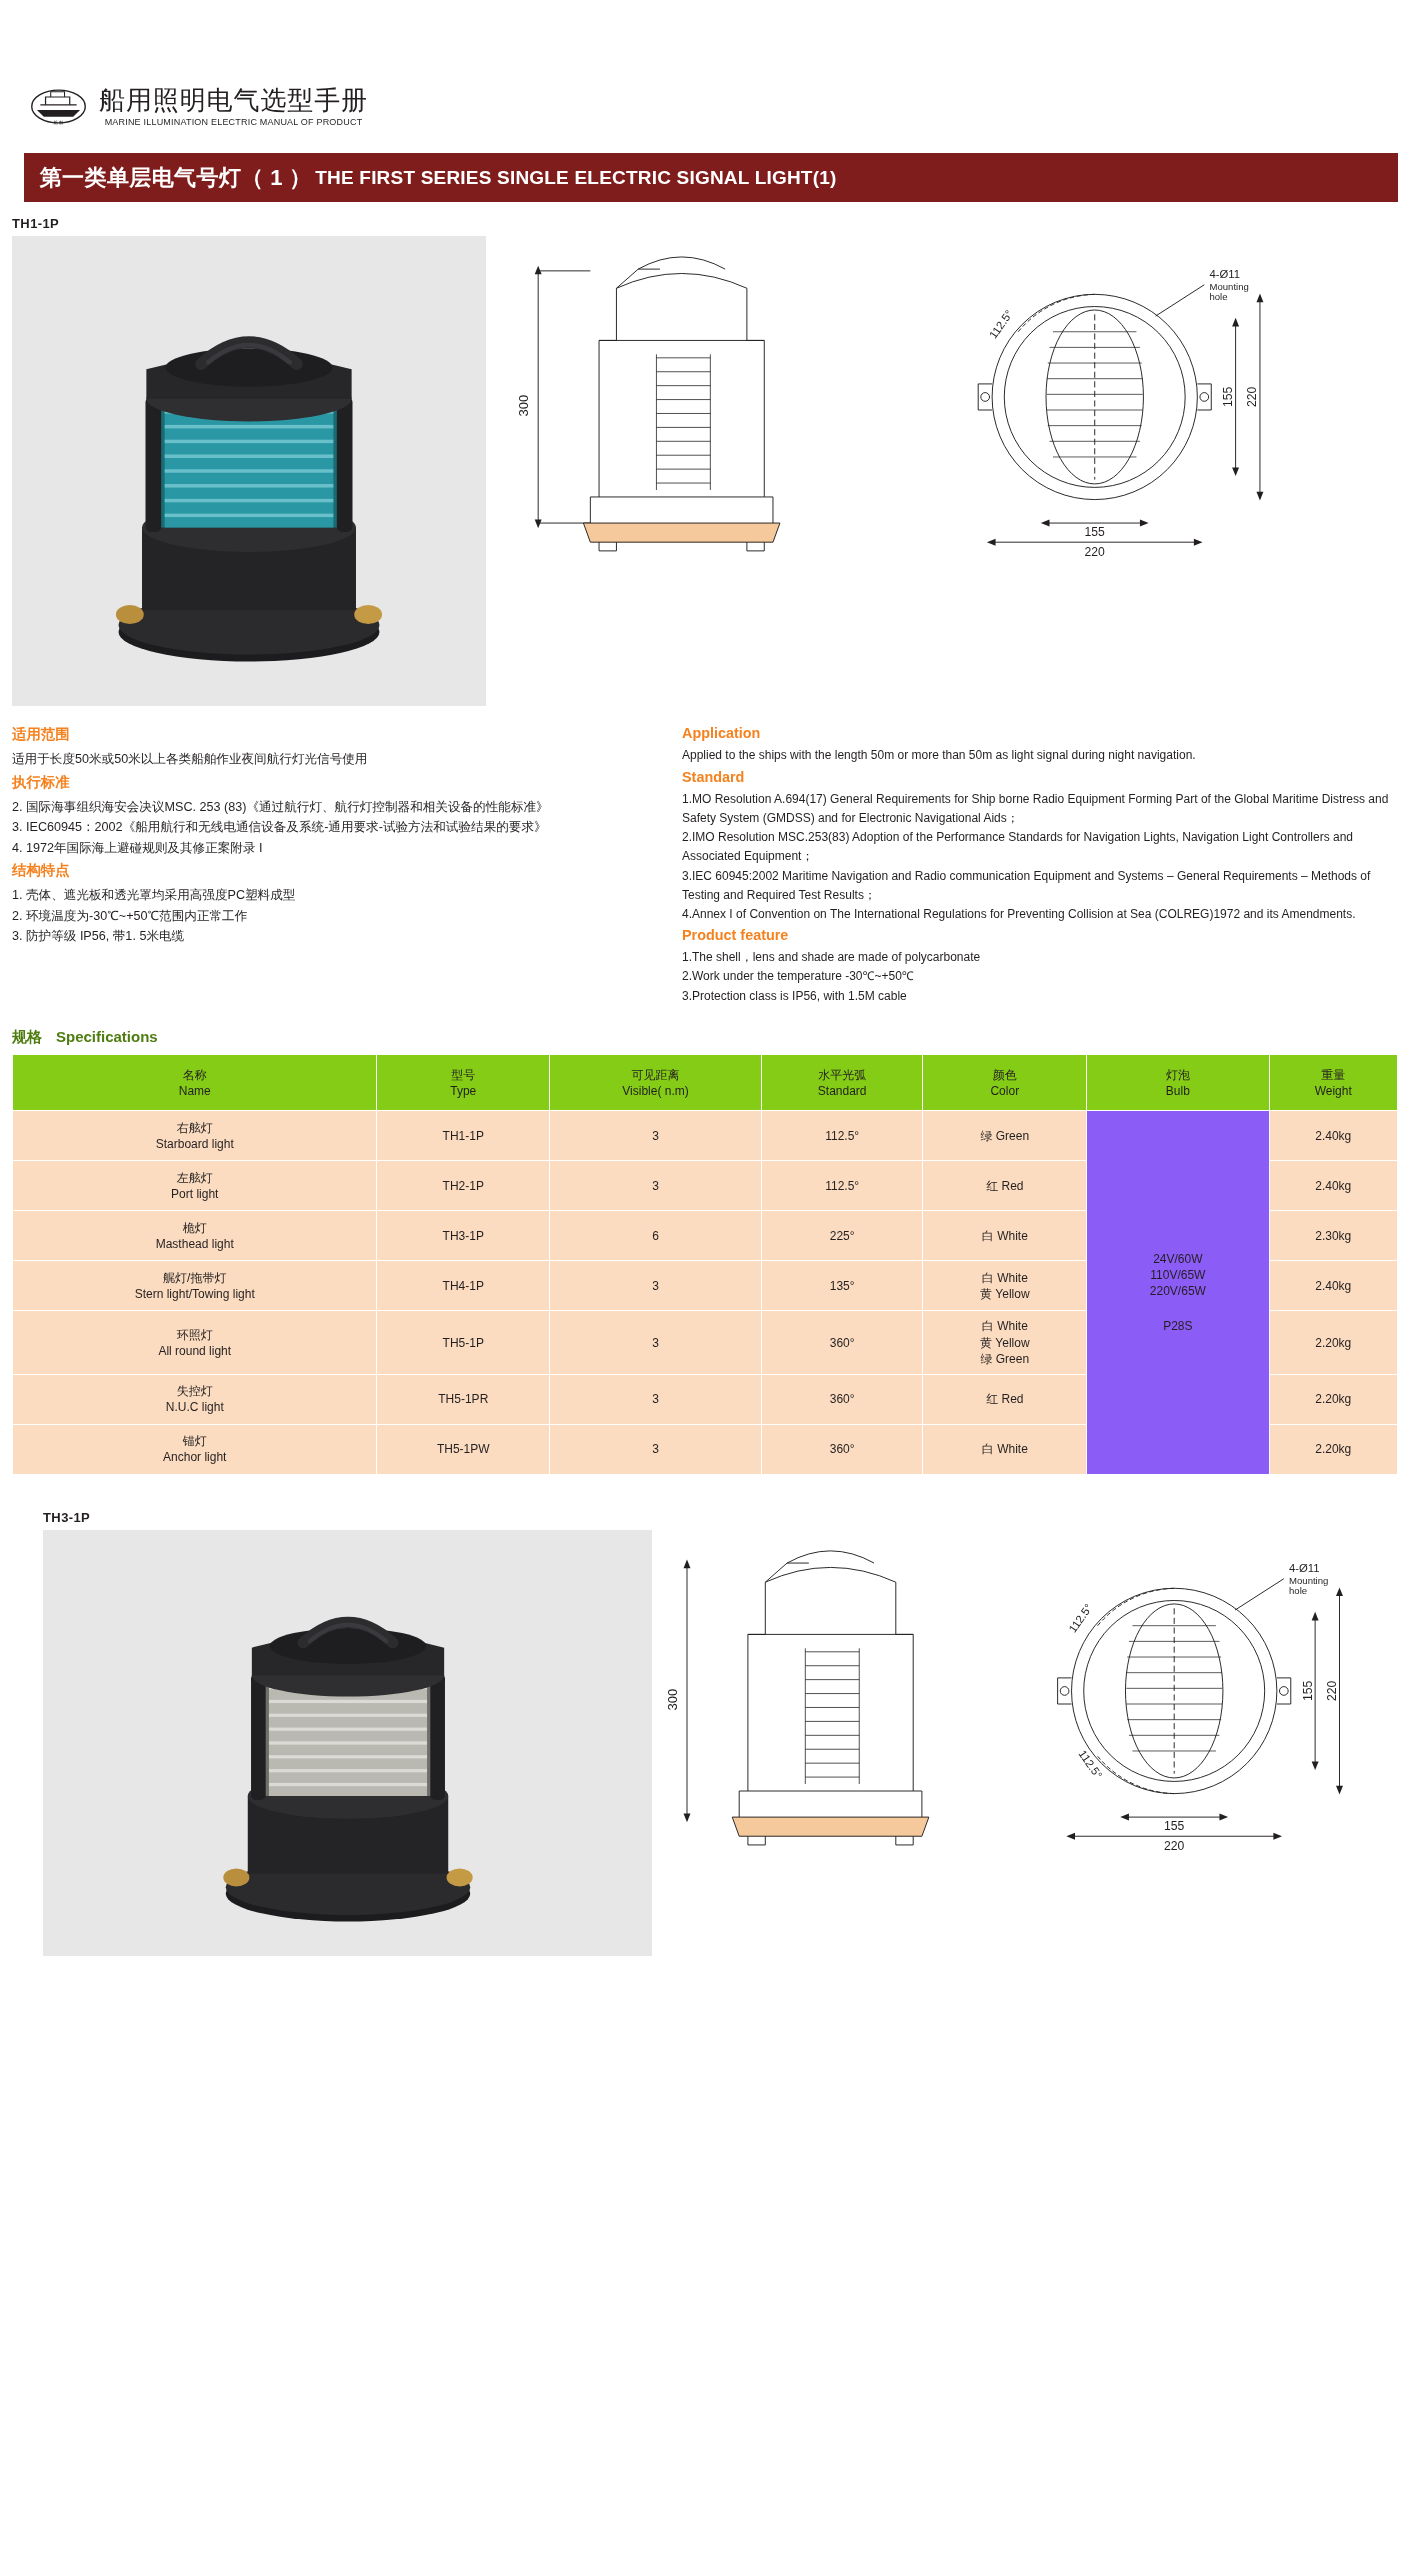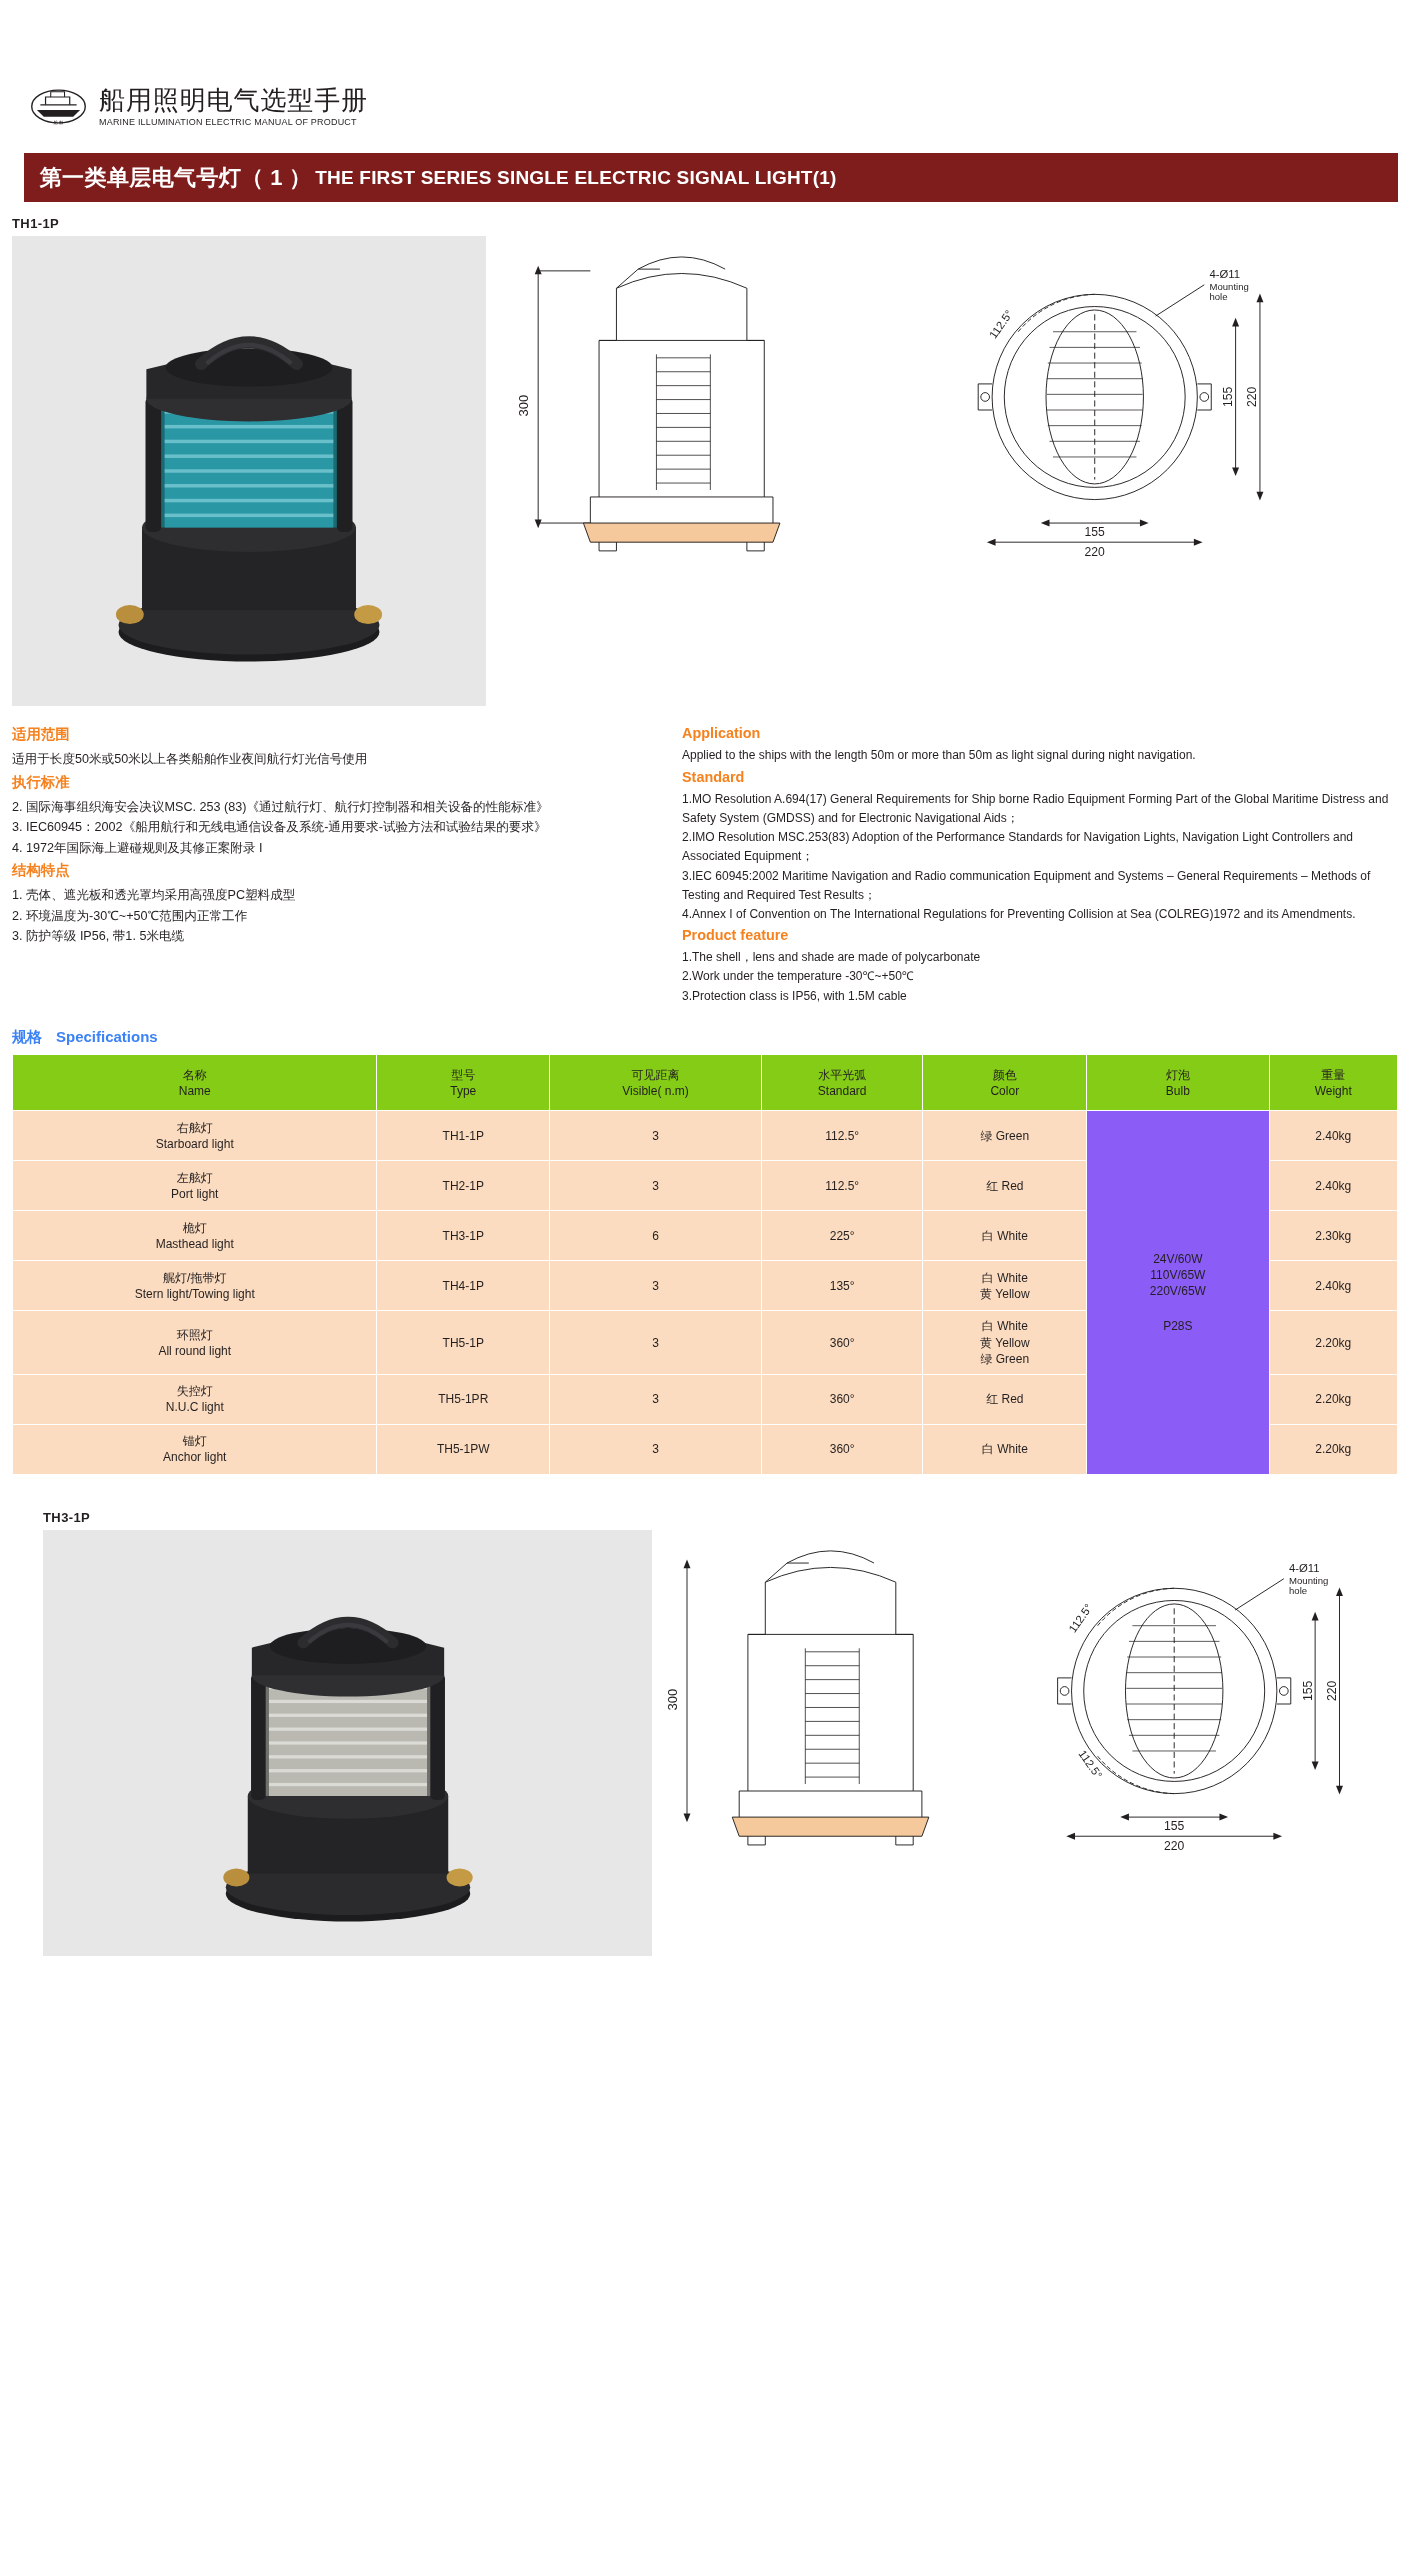--- a/index.html
+++ b/index.html
@@ -17,20 +17,21 @@
     min-height: 2576px;
     padding: 0;
   }
 
   
   .masthead {
     display: flex;
     align-items: center;
     padding: 84px 0 0 30px;
     gap: 12px;
+    text-align: center;
   }
   .logo-mark {
     width: 57px; height: 45px;
     display: flex; align-items: center; justify-content: center;
     position: relative;
   }
   .logo-mark svg { display:block; }
   .masthead-text { display: flex; flex-direction: column; justify-content: center; }
   .masthead-cn {
     font-size: 26px;
@@ -115,21 +116,21 @@
     color: #231f20;
   }
   .sec-body p { margin: 0; }
   .en .sec-body { font-size: 12px; line-height: 1.6; }
 
   
   .spec-title {
     margin: 22.6px 0 7px 12px;
     font-size: 15px;
     font-weight: 700;
-    color: #3b82f6;
+    color: #4d7c0f;
   }
   .spec-title .cn { margin-right: 14px; }
   table.spec {
     border-collapse: collapse;
     margin: 0 24px 0 12px;
     width: 1386px;
     font-size: 12px;
   }
   table.spec th, table.spec td {
     border: 0.9px solid #ffffff;

